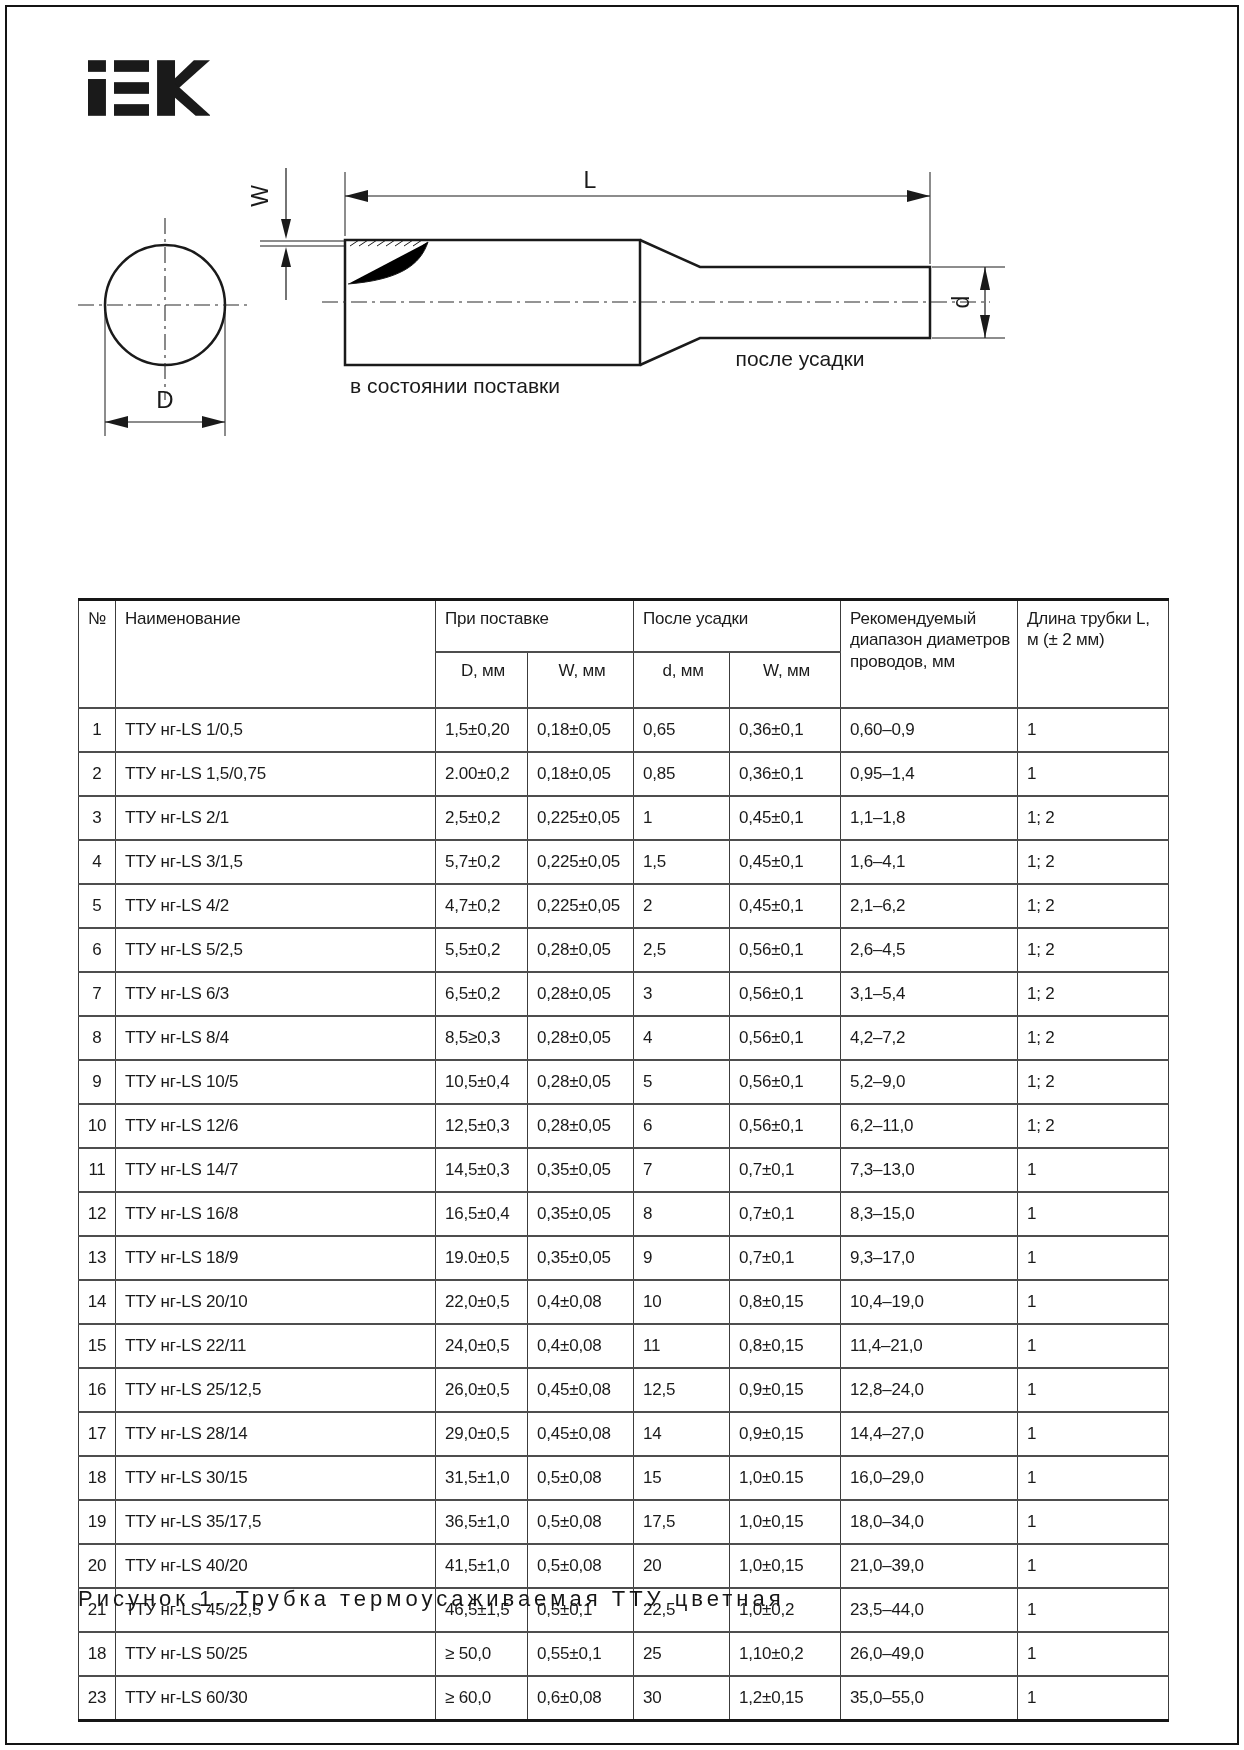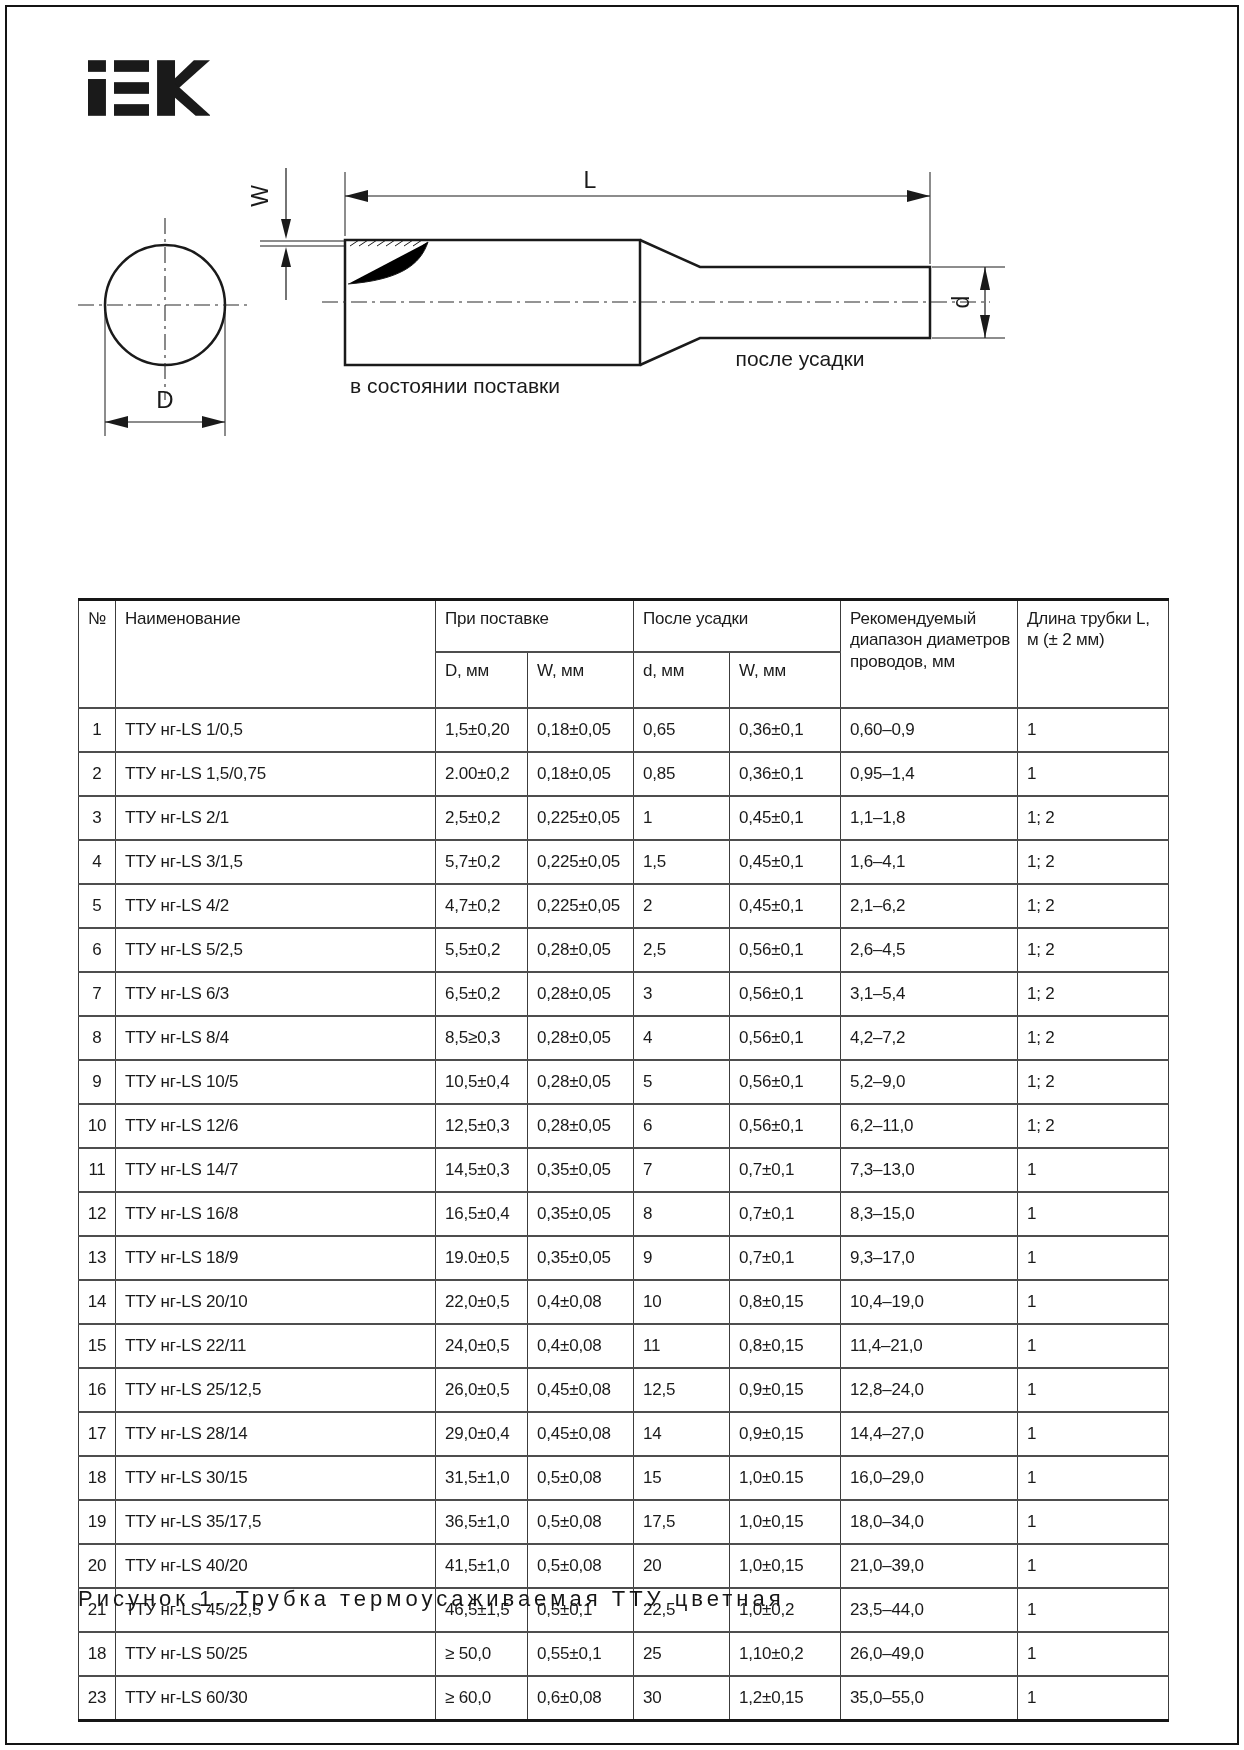--- a/index.html
+++ b/index.html
@@ -36,21 +36,21 @@
     border-right:1px solid #3c3c3c;
     border-bottom:2px solid #4d4d4d;
     font-weight:normal;
     text-align:left;
     padding:3px 6px 3px 9px;
     overflow:hidden;
     white-space:normal;
   }
   .spec-table thead th { vertical-align:top; padding-top:7px; line-height:1.25; }
   .spec-table thead tr.h1 th { height:40px; }
-  .spec-table thead tr.h2 th { height:44px; }
+  .spec-table thead tr.h2 th { height:44px;text-align:center; }
   .spec-table td { height:36px; vertical-align:middle; }
   .c-num { text-align:center !important; padding-left:2px !important; padding-right:2px !important; }
   .caption {
     position:absolute; left:78px; top:1586px;
     font-size:22px; letter-spacing:4px;
     color:#161616;
   }
 </style>
 </head>
 <body>
@@ -308,21 +308,21 @@
         <td>26,0±0,5</td>
         <td>0,45±0,08</td>
         <td>12,5</td>
         <td>0,9±0,15</td>
         <td>12,8–24,0</td>
         <td>1</td>
       </tr>
       <tr>
         <td class="c-num">17</td>
         <td>ТТУ нг-LS 28/14</td>
-        <td>29,0±0,4</td>
+        <td>29,0±0,5</td>
         <td>0,45±0,08</td>
         <td>14</td>
         <td>0,9±0,15</td>
         <td>14,4–27,0</td>
         <td>1</td>
       </tr>
       <tr>
         <td class="c-num">18</td>
         <td>ТТУ нг-LS 30/15</td>
         <td>31,5±1,0</td>

